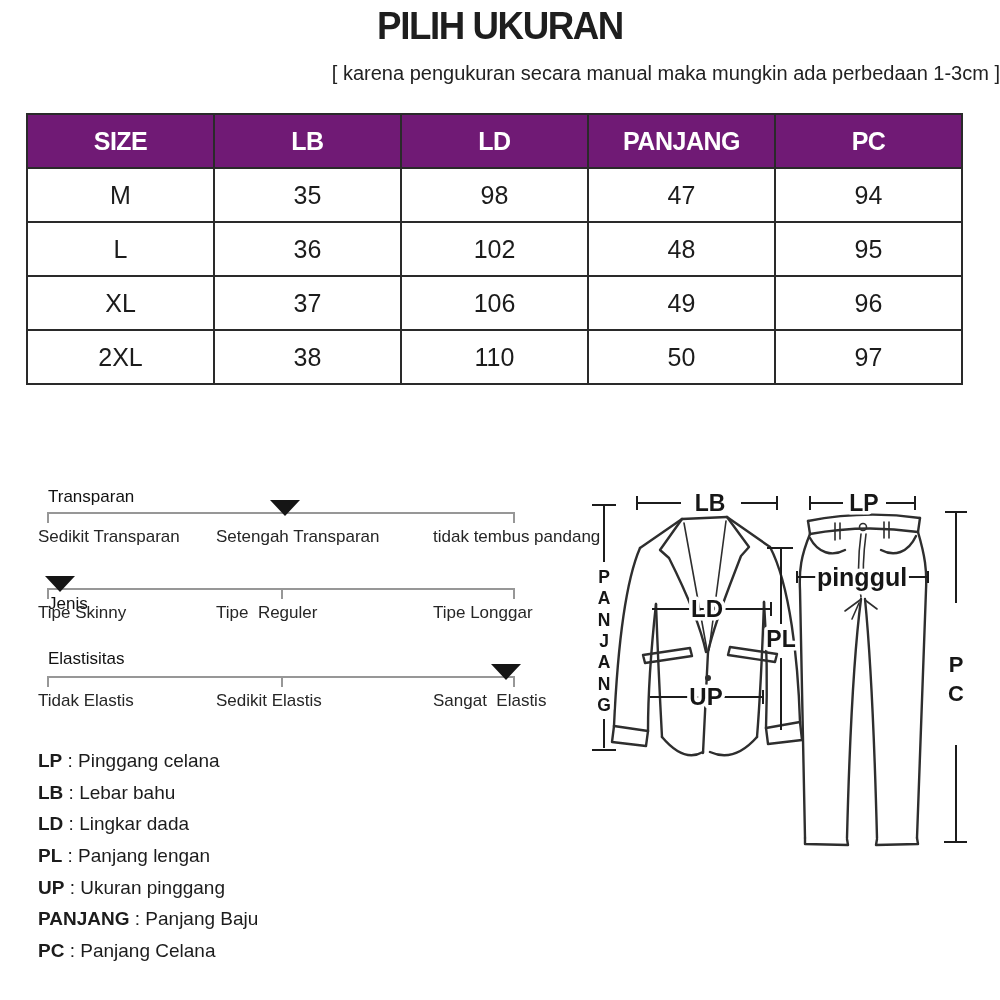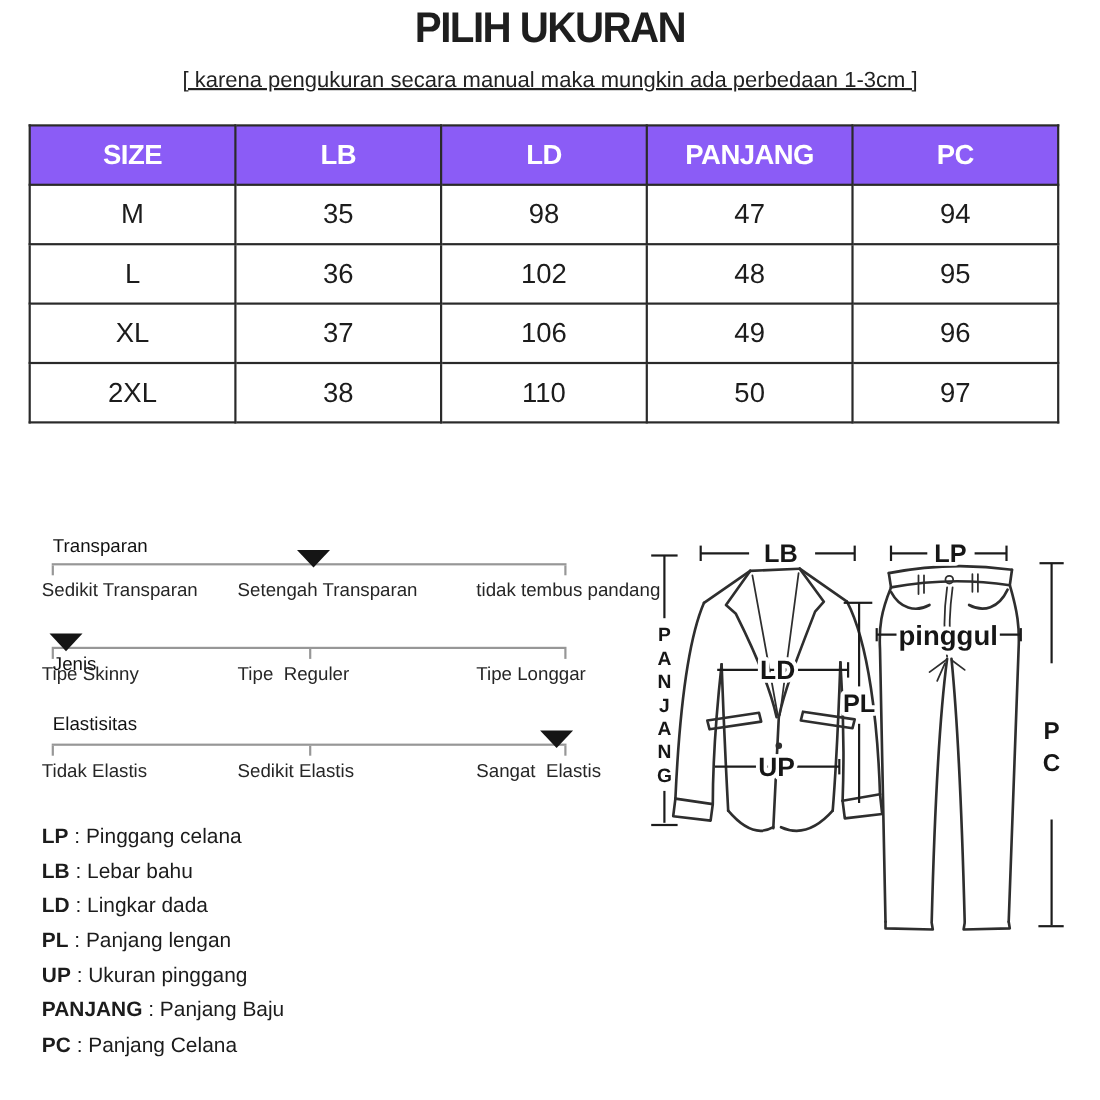--- a/index.html
+++ b/index.html
@@ -2,29 +2,29 @@
 <html><head>
 <meta charset="utf-8">
 <style>
   html,body{margin:0;padding:0;background:#ffffff;}
   #page{position:relative;width:1000px;height:1000px;background:#fff;overflow:hidden;
         font-family:"Liberation Sans",sans-serif;color:#1b1b1b;border-radius:25px;}
 
   .page-title{position:absolute;left:0;top:4px;width:1000px;text-align:center;
       font-size:39px;font-weight:800;letter-spacing:-1.5px;color:#1e1e1e;
       transform:scaleX(.94);transform-origin:center;}
-  .page-subtitle{position:absolute;left:0;top:62px;width:1000px;text-align:center;
-      font-size:20px;color:#222;text-decoration:underline;}
+  .page-subtitle{position:absolute;left:0;top:62px;width:1000px;text-align:right;
+      font-size:20px;color:#222;}
 
   table.size-table{position:absolute;left:26px;top:113px;width:937px;
       border-collapse:collapse;table-layout:fixed;}
   table.size-table th,table.size-table td{
       border:2px solid #2a2a2a;height:52px;text-align:center;vertical-align:middle;
       font-size:25px;padding:0;}
-  table.size-table th{background:#8b5cf6;color:#ffffff;font-weight:700;letter-spacing:-.5px;}
+  table.size-table th{background:#701a75;color:#ffffff;font-weight:700;letter-spacing:-.5px;}
   table.size-table td{color:#1c1c1c;font-weight:400;background:#fff;}
 
   .scale-heading{position:absolute;font-size:17px;font-weight:400;color:#111;white-space:pre;}
   .scale-line{position:absolute;left:47px;width:468px;height:0;border-top:2px solid #979797;}
   .scale-line .tick,.scale-line .mid-tick{position:absolute;top:0;height:9px;width:0;
       border-left:2px solid #979797;}
   .scale-line .tick.l{left:0;} .scale-line .tick.r{right:0;}
   .scale-line .mid-tick{left:50%;}
   .scale-line .marker{position:absolute;top:-14px;width:0;height:0;transform:translateX(-50%);
       border-left:15px solid transparent;border-right:15px solid transparent;

